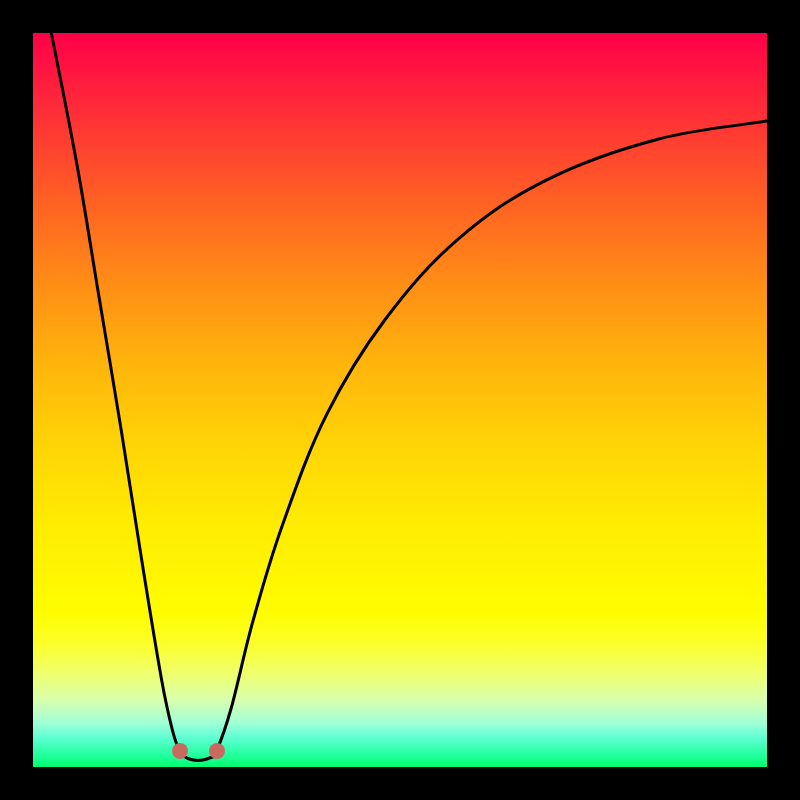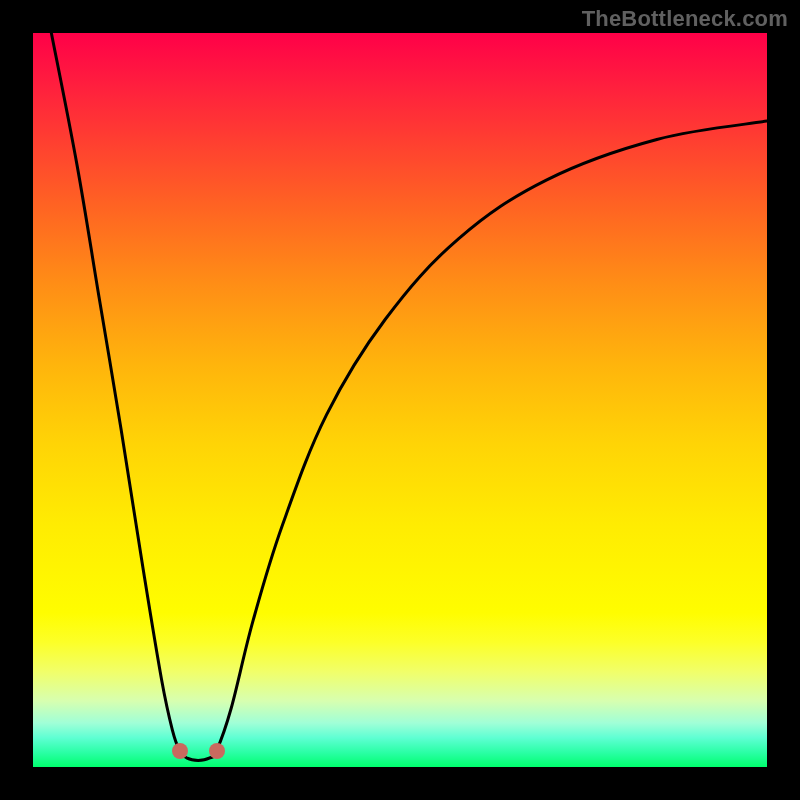--- a/index.html
+++ b/index.html
@@ -98,14 +98,13 @@
     <svg class="curve" viewBox="0 0 734 734" preserveAspectRatio="none">
       <path id="curve-path" fill="none" stroke="#000000" stroke-width="3" stroke-linejoin="round" stroke-linecap="round" d="M 18.35 0.00 C 22.97 23.78, 35.45 84.56, 44.04 132.12 C 52.63 179.68, 58.13 216.68, 66.06 264.24 C 73.99 311.80, 80.15 347.48, 88.08 396.36 C 96.01 445.24, 102.83 490.90, 110.10 535.82 C 117.37 580.74, 123.17 616.85, 128.45 645.92 C 133.73 674.99, 136.16 684.35, 139.46 697.30 C 142.76 710.25, 144.16 712.83, 146.80 717.85 C 149.44 722.87, 150.84 723.47, 154.14 725.19 C 157.44 726.91, 161.19 727.39, 165.15 727.39 C 169.11 727.39, 172.86 726.91, 176.16 725.19 C 179.46 723.47, 179.54 726.84, 183.50 717.85 C 187.46 708.87, 191.57 698.80, 198.18 675.28 C 204.79 651.76, 210.95 620.23, 220.20 587.20 C 229.45 554.17, 236.35 528.77, 249.56 491.78 C 262.77 454.79, 275.10 418.67, 293.60 381.68 C 312.10 344.69, 328.54 317.97, 352.32 286.26 C 376.10 254.55, 396.65 230.62, 425.72 205.52 C 454.79 180.42, 478.13 164.64, 513.80 146.80 C 549.47 128.96, 584.26 117.00, 623.90 106.43 C 663.54 95.86, 714.18 91.38, 734.00 88.08"></path>
     </svg>
 
     <div class="dots" id="dots">
         <div class="dot" style="left: 146.8px; top: 717.852px; background: rgb(201, 106, 95);"></div>
         <div class="dot" style="left: 183.5px; top: 717.852px; background: rgb(201, 106, 95);"></div>
       </div>
   </div>
 
-  <div class="attribution">TheBottleneck.com</div>
 </div>
 
 </body></html>

